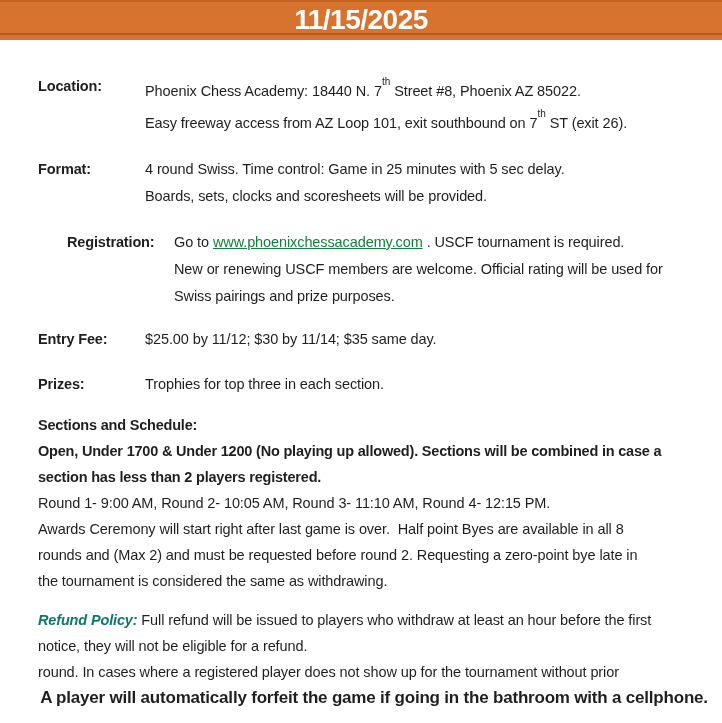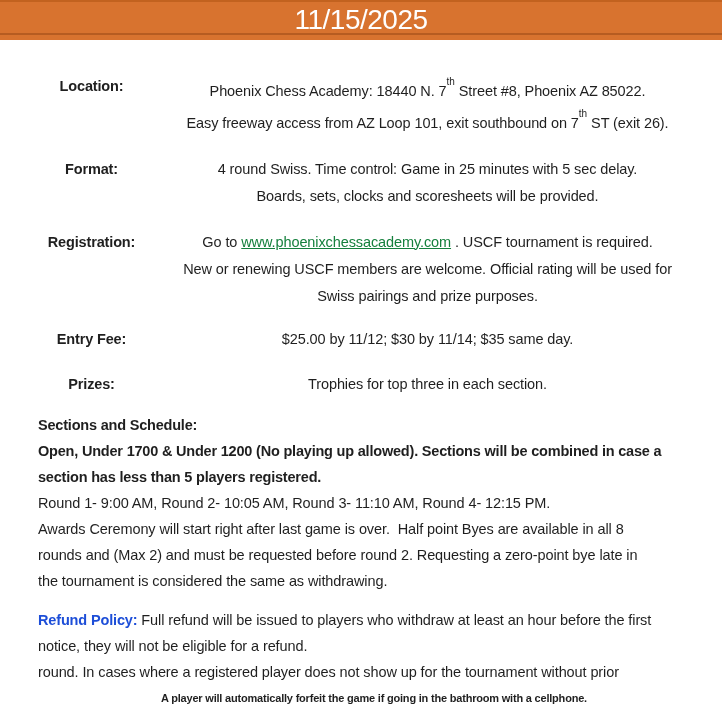--- a/index.html
+++ b/index.html
@@ -22,51 +22,50 @@
   .banner::before {
     content:""; position:absolute; top:0; left:0; right:0; height:2px;
     background:#c2621f;
   }
   .banner::after {
     content:""; position:absolute; bottom:5px; left:0; right:0; height:2px;
     background:rgba(120,50,10,0.35);
   }
   .banner .date {
     display:inline-block;
-    font-size:28px; font-weight:400; color:#ffffff;
+    font-size:28px; font-weight:700; color:#ffffff;
     line-height:39px; letter-spacing:-0.5px;
   }
   
   .content { padding:33px 12px 0 38px; }
   .line { white-space:pre; font-size:14.5px; letter-spacing:-0.1px; }
 
   .info-row {
     display:grid; grid-template-columns:107px 1fr;
     line-height:27px;
-    text-align:center;
   }
   .info-label { font-weight:700; font-size:14.5px; letter-spacing:-0.15px; }
   .mb-a { margin-bottom:19px; }
-  .mb-b { margin-bottom:16px; }
+  .mb-b { margin-bottom:16px;margin-left:29px; }
   .mb-c { margin-bottom:18px; }
   .mb-d { margin-bottom:14px; }
 
   sup.ss { font-size:10px; position:relative; top:-5px; letter-spacing:0; }
 
   a.doc-link { color:#15803d; text-decoration:underline; cursor:pointer; }
 
   .schedule { line-height:26px; margin-bottom:13px; }
   .bold-line { font-weight:700; letter-spacing:-0.2px; }
 
   .refund { line-height:26px; }
-  .refund-label { font-weight:700; color:#1d4ed8; letter-spacing:-0.15px; }
+  .refund-label { font-weight:700; color:#0f766e; letter-spacing:-0.15px;font-style:italic; }
 
   .notice {
     line-height:26px; text-align:center;
-    font-weight:700; font-size:11px; letter-spacing:-0.2px;
+    font-weight:700; font-size:17px; letter-spacing:-0.2px;
     white-space:pre;
   }
   .contact-row { margin-top:7px; line-height:26px; }
 </style>
 </head>
 <body>
 
 <div class="page">
 
   <div class="banner">
@@ -106,21 +105,21 @@
     </div>
 
     <div class="info-row mb-d">
       <div class="info-label">Prizes:</div>
       <div class="line">Trophies for top three in each section.</div>
     </div>
 
     <div class="schedule">
       <div class="line bold-line">Sections and Schedule:</div>
       <div class="line bold-line">Open, Under 1700 &amp; Under 1200 (No playing up allowed). Sections will be combined in case a</div>
-      <div class="line bold-line">section has less than 5 players registered.</div>
+      <div class="line bold-line">section has less than 2 players registered.</div>
       <div class="line">Round 1- 9:00 AM, Round 2- 10:05 AM, Round 3- 11:10 AM, Round 4- 12:15 PM.</div>
       <div class="line">Awards Ceremony will start right after last game is over.  Half point Byes are available in all 8</div>
       <div class="line">rounds and (Max 2) and must be requested before round 2. Requesting a zero-point bye late in</div>
       <div class="line">the tournament is considered the same as withdrawing.</div>
     </div>
 
     <div class="refund">
       <div class="line"><span class="refund-label">Refund Policy:</span><span> Full refund will be issued to players who withdraw at least an hour before the first</span></div>
       <div class="line">notice, they will not be eligible for a refund.</div>
       <div class="line">round. In cases where a registered player does not show up for the tournament without prior</div>

